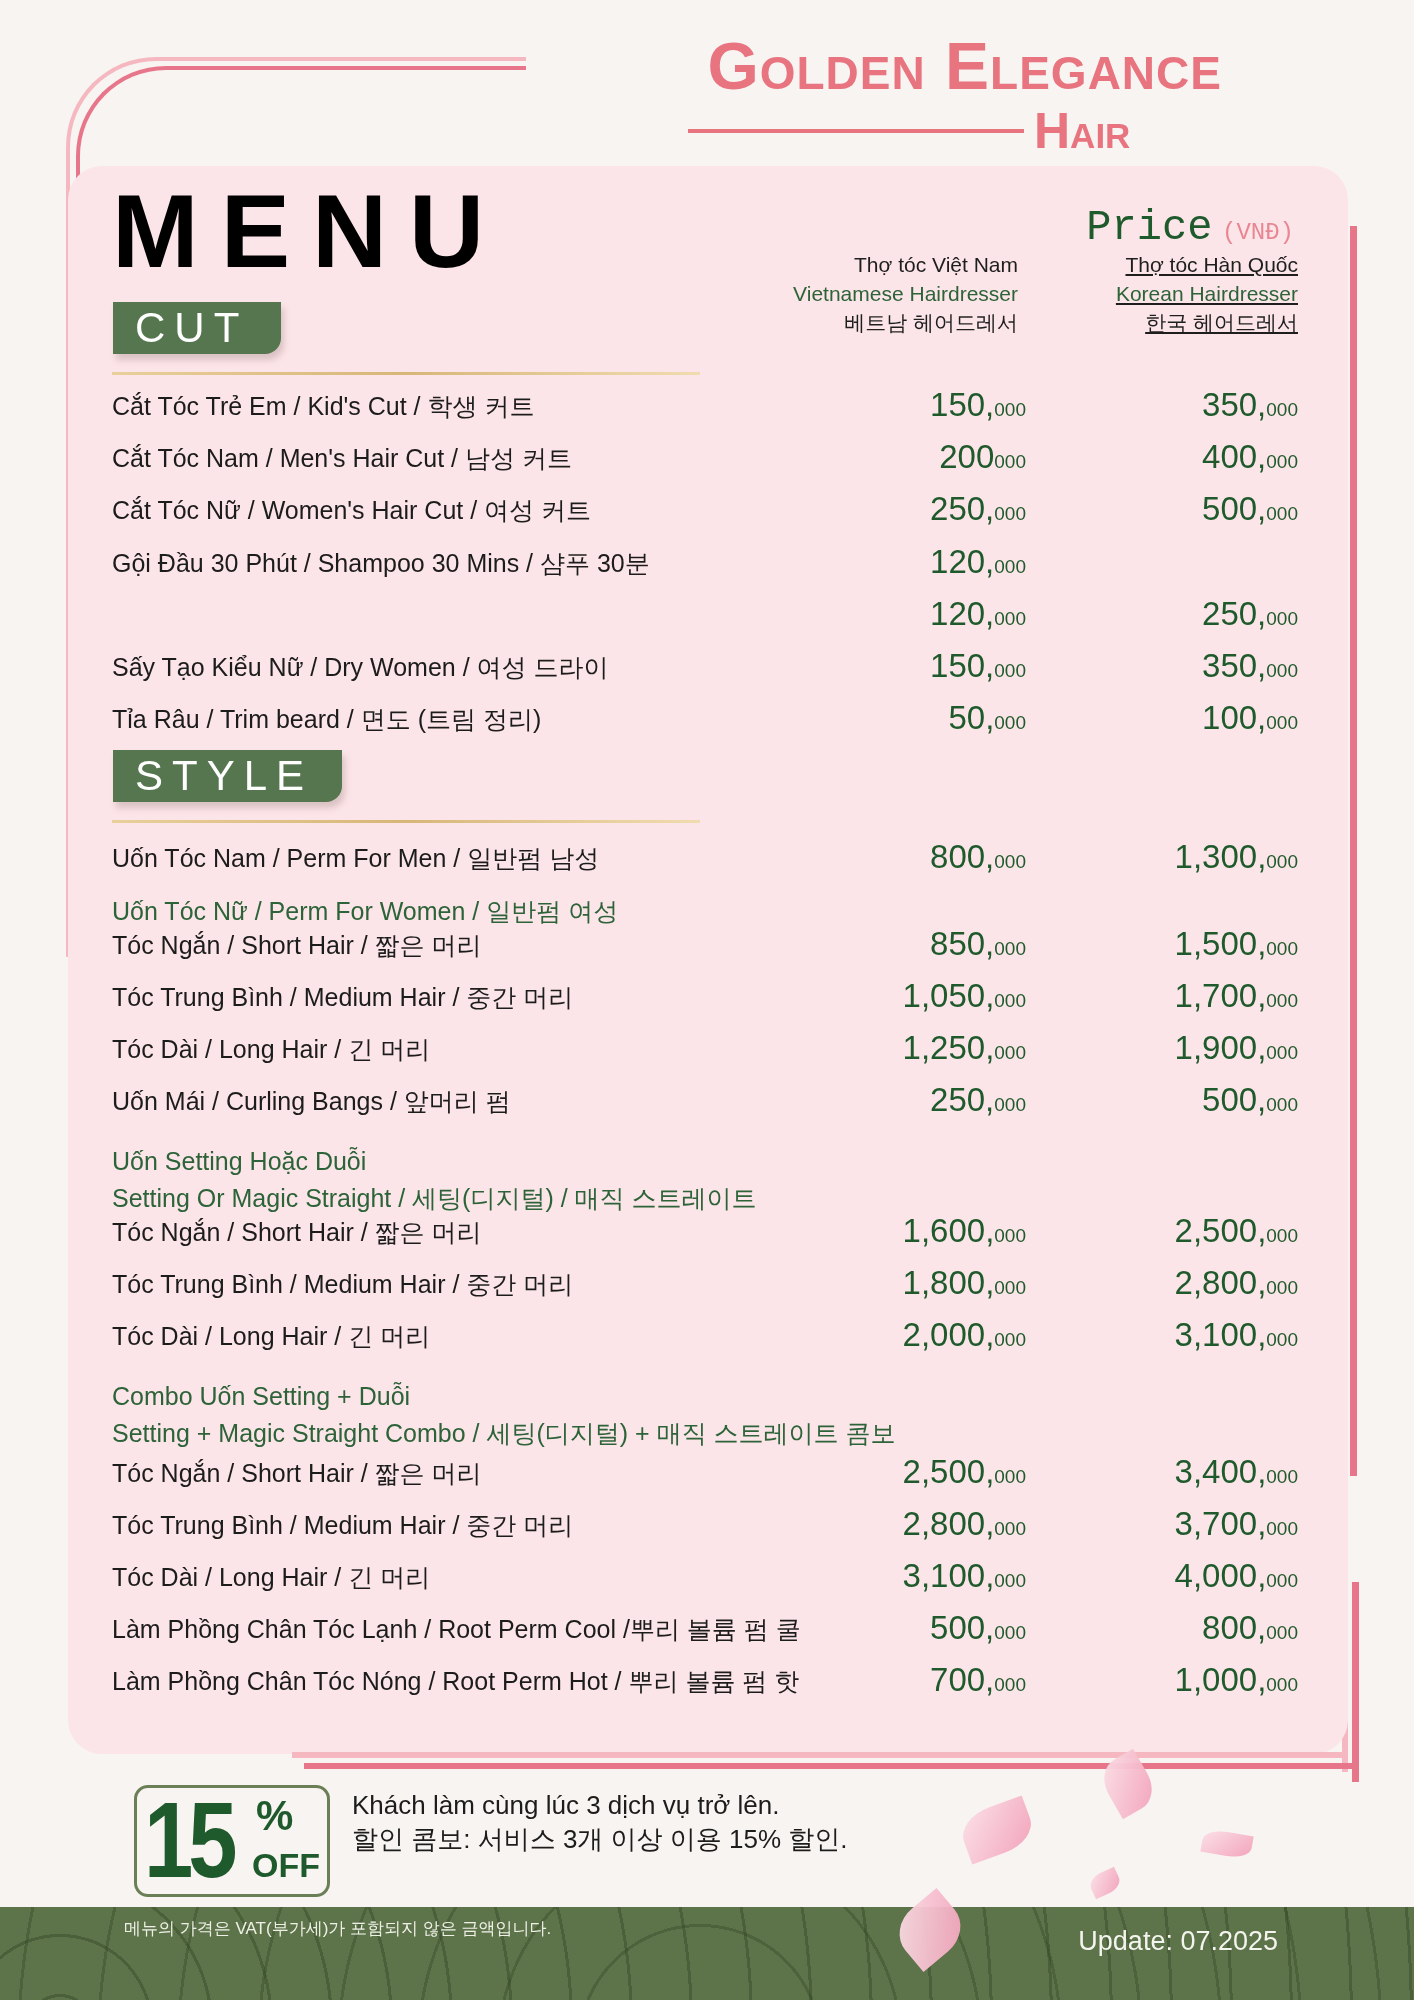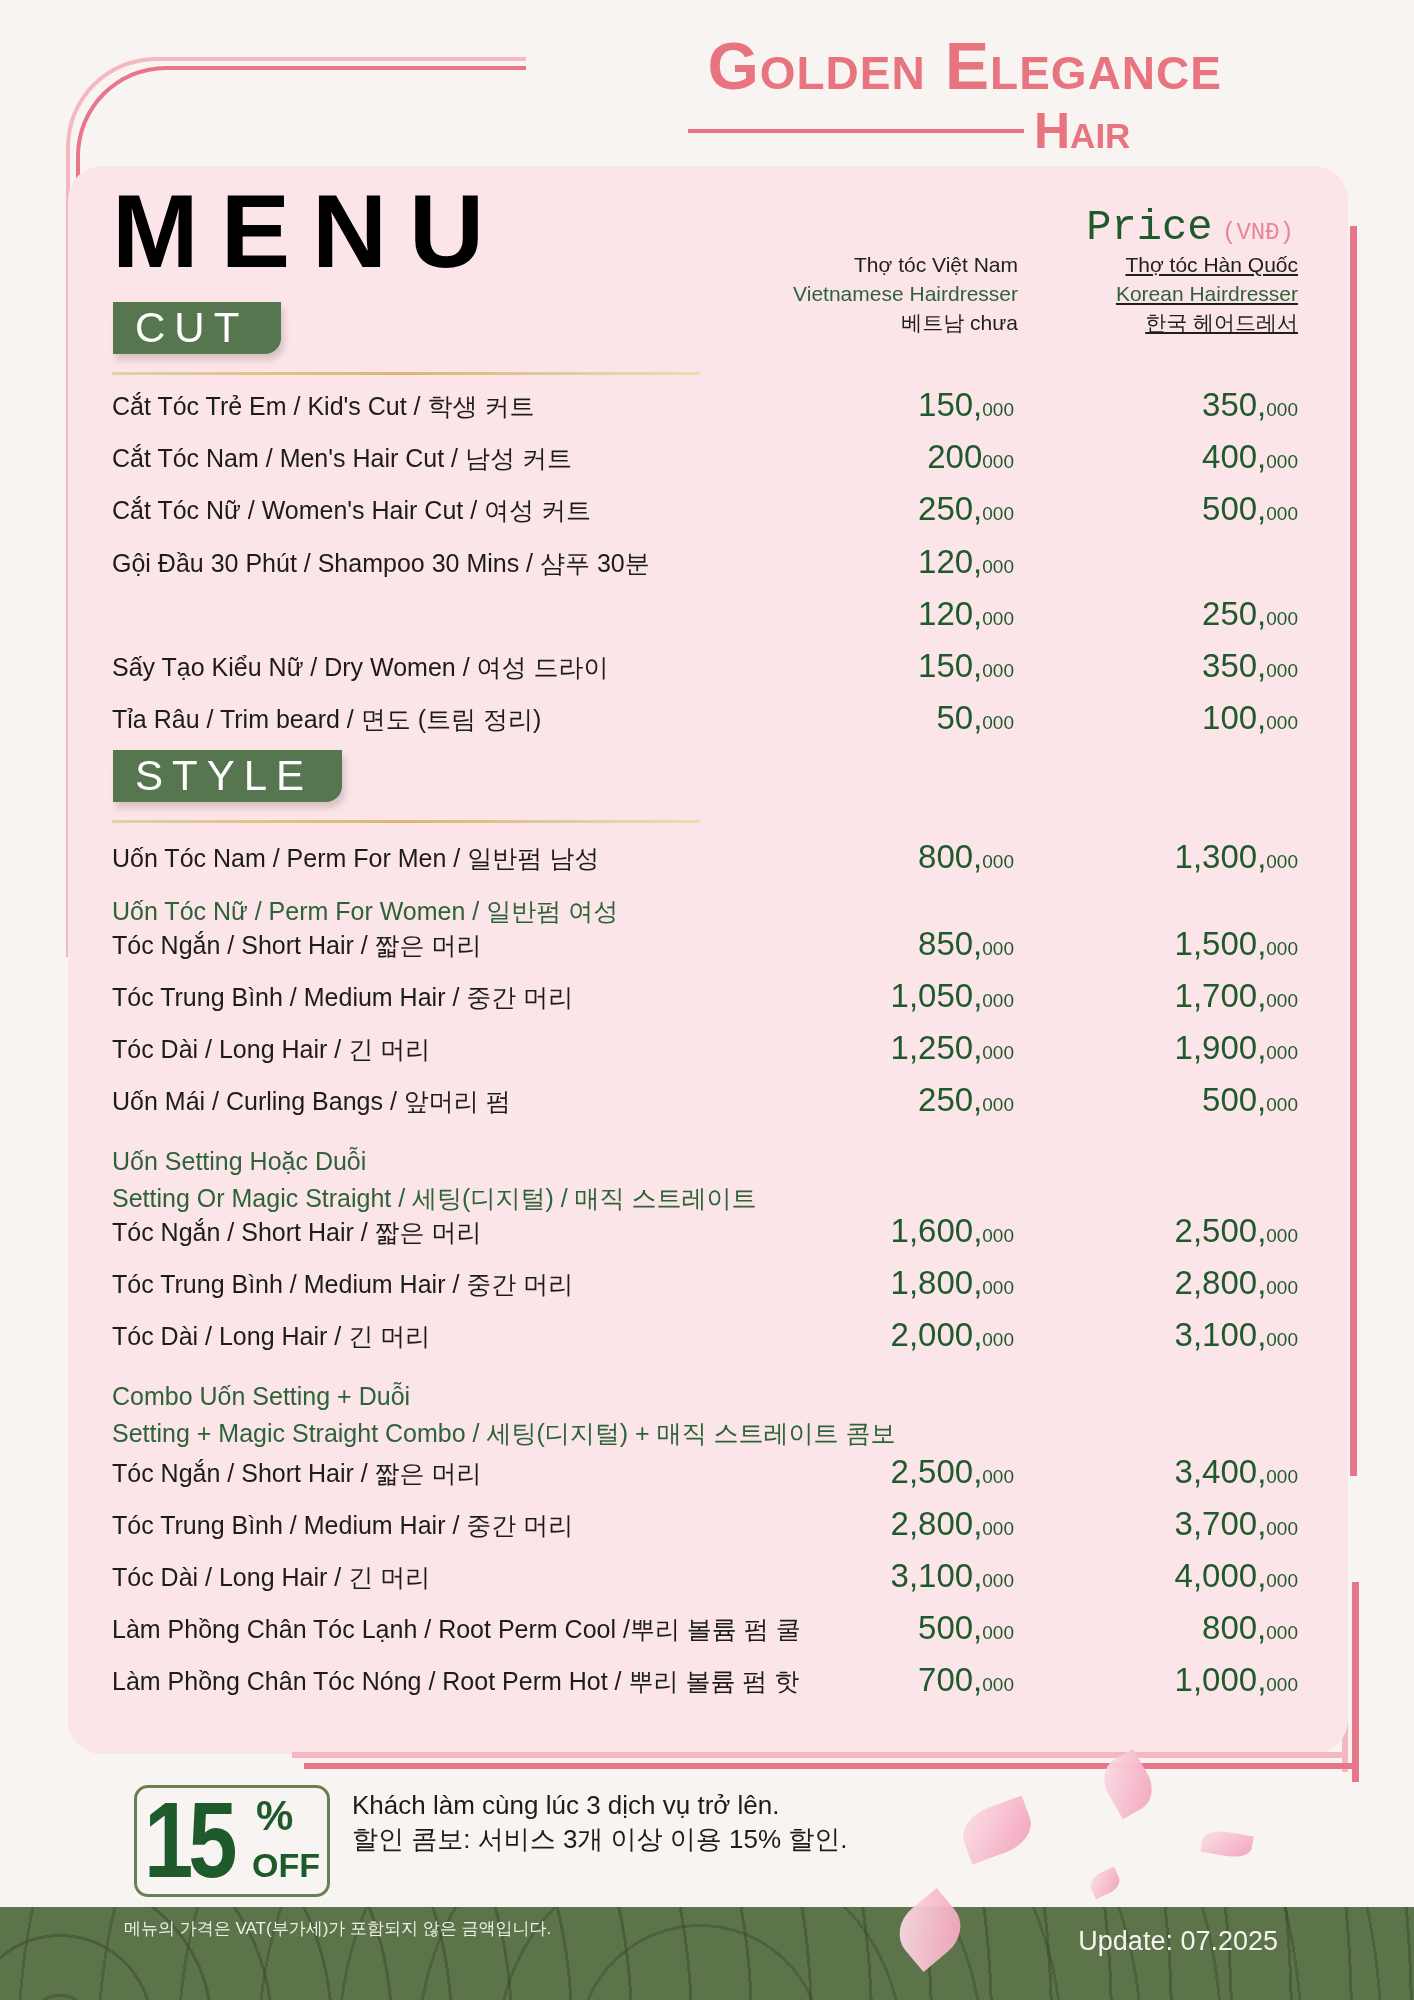--- a/index.html
+++ b/index.html
@@ -87,21 +87,21 @@
   .gold-2 { top: 820px; }
 
   
   .row {
     position: absolute; left: 112px; width: 1186px; height: 40px;
     font-family: "Liberation Sans", sans-serif;
   }
   .row .name { position: absolute; left: 0; top: 4px; font-size: 25px; color: #1c1c1c; white-space: nowrap; }
   .row .price { position: absolute; top: 0; font-size: 33px; color: #1f5a2c; white-space: nowrap; text-align: right; }
   .row .price small { font-size: 19px; }
-  .price.vn { right: 284px; }
+  .price.vn { right: 272px; }
   .price.kr { right: 0px; }
 
   .sub-head {
     position: absolute; left: 112px; font-family: "Liberation Sans", sans-serif;
     font-size: 25px; color: #2d6338; white-space: nowrap;
   }
 
   
   .promo-box {
     position: absolute; left: 134px; top: 1785px; width: 196px; height: 112px;
@@ -166,21 +166,21 @@
 <div class="menu-title">MENU</div>
 
 <div class="price-title">
   <span class="big">Price</span>
   <span class="small">(VNĐ)</span>
 </div>
 
 <div class="col-head col-vn">
   <div>Thợ tóc Việt Nam</div>
   <div class="en">Vietnamese Hairdresser</div>
-  <div>베트남 chưa</div>
+  <div>베트남 헤어드레서</div>
 </div>
 <div class="col-head col-kr">
   <div>Thợ tóc Hàn Quốc</div>
   <div class="en">Korean Hairdresser</div>
   <div>한국 헤어드레서</div>
 </div>
 
 <div class="section-badge badge-cut">CUT</div>
 <div class="gold-line gold-1"></div>
 

